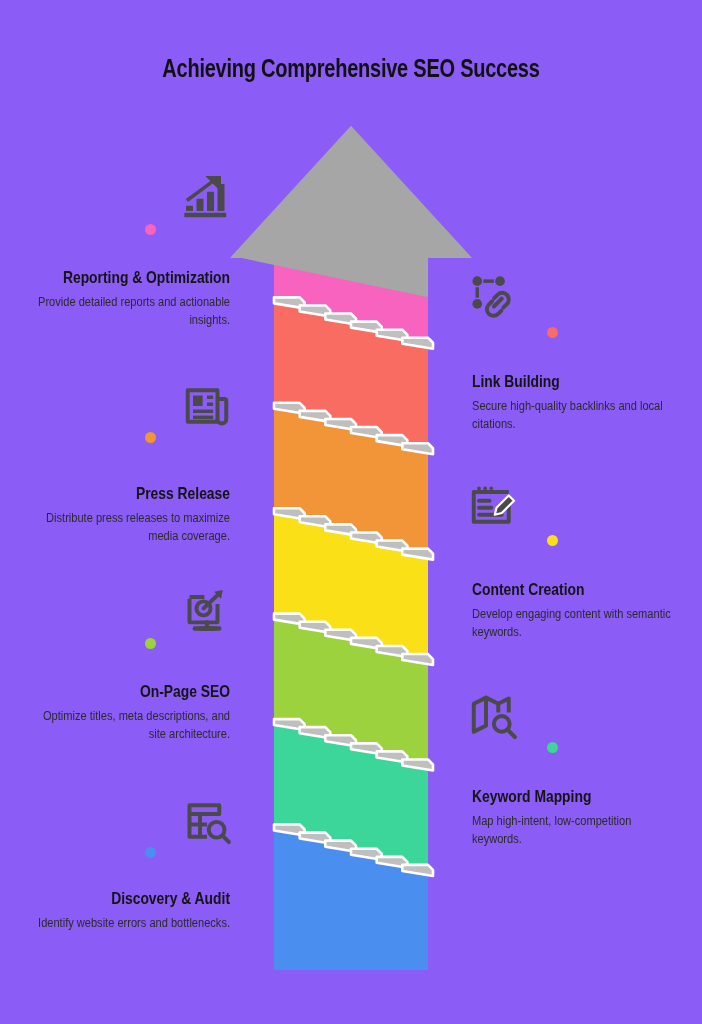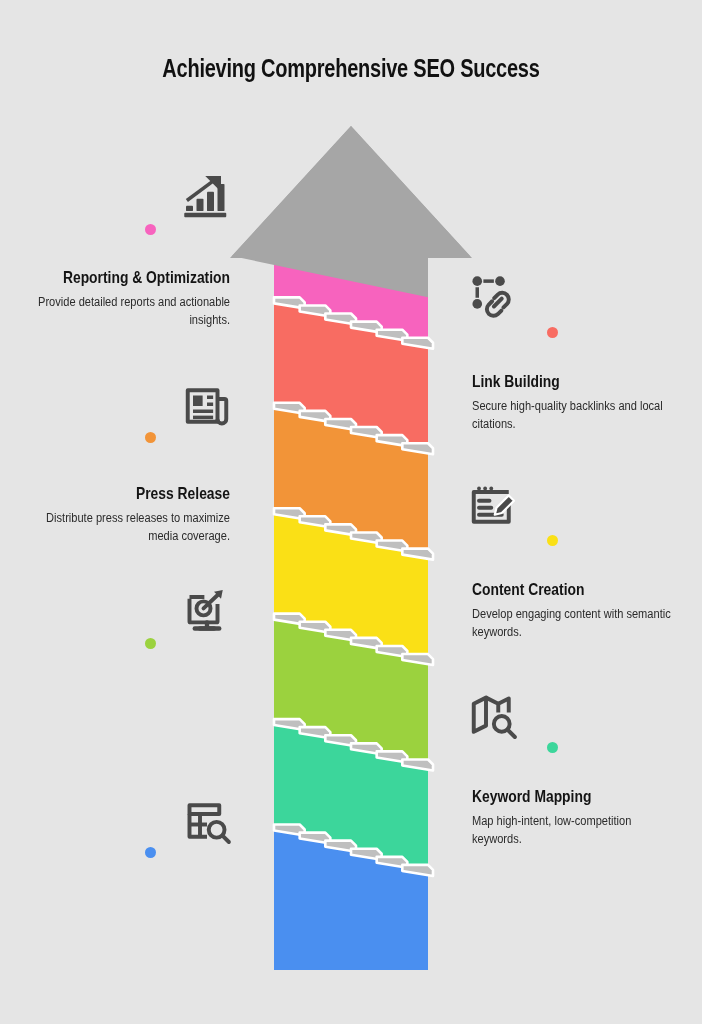--- a/index.html
+++ b/index.html
@@ -2,21 +2,21 @@
 <html><head>
 <meta charset="utf-8">
 <style>
   * { margin:0; padding:0; box-sizing:border-box; }
   html, body {
     width:702px; height:1024px;
     background:#ffffff;
     font-family:"Liberation Sans", sans-serif;
     overflow:hidden;
   }
-  #page { position:relative; width:702px; height:1024px; background:#e5e5e5; }
+  #page { position:relative; width:702px; height:1024px; background:#8b5cf6; }
 
   
   .title {
     position:absolute; top:54px; left:0; width:702px;
     text-align:center;
     font-family:"Liberation Sans", sans-serif;
     font-weight:bold;
     font-size:25px;
     letter-spacing:-0.3px;
     color:#111111;
@@ -161,32 +161,40 @@
     <svg viewBox="0 0 64 64" fill="none" stroke="#4a4a4a" stroke-width="4.5" stroke-linejoin="round">
       <path d="M12 16 h17 M44 24 v20 a1 1 0 0 1 -1 1 h-30 a1 1 0 0 1 -1 -1 v-26"></path>
       <path d="M24 52 h16 M32 45 v7" stroke-width="5" stroke-linecap="round"></path>
       <path d="M18 52 h28" stroke-width="5" stroke-linecap="round"></path>
       <circle cx="28" cy="29" r="8" stroke-width="4.5"></circle>
       <path d="M28 29 L46 12" stroke-width="4.5" stroke-linecap="round"></path>
       <path d="M40 10 L50 8 L48 18 Z" fill="#4a4a4a" stroke="none"></path>
     </svg>
   </div>
   <div class="dot" style="left:145px; top:638px; background:#9BD23E;"></div>
+  <div class="block left-block" style="left:0px; top:682px;">
+    <div class="hd">On-Page SEO</div>
+    <div class="bd">Optimize titles, meta descriptions, and site architecture.</div>
+  </div>
 
   <div class="icon" style="left:179px; top:793px;">
     <svg viewBox="0 0 64 64" fill="none" stroke="#4a4a4a" stroke-width="4.5" stroke-linejoin="round">
       <path d="M12 14 h34 v10 h-34 z"></path>
       <path d="M12 24 v26 h20"></path>
       <path d="M12 36 h20"></path>
       <path d="M24 24 v26"></path>
       <circle cx="43" cy="42" r="9"></circle>
       <path d="M50 49 L57 56" stroke-linecap="round"></path>
     </svg>
   </div>
   <div class="dot" style="left:145px; top:847px; background:#4A8FF0;"></div>
+  <div class="block left-block" style="left:0px; top:889px;">
+    <div class="hd">Discovery &amp; Audit</div>
+    <div class="bd">Identify website errors and bottlenecks.</div>
+  </div>
 
   <div class="icon" style="left:465px; top:268px;">
     <svg viewBox="0 0 64 64" fill="none" stroke="#4a4a4a" stroke-width="4.5">
       <circle cx="14" cy="15" r="5.5" fill="#4a4a4a" stroke="none"></circle>
       <circle cx="40" cy="15" r="5.5" fill="#4a4a4a" stroke="none"></circle>
       <circle cx="14" cy="41" r="5.5" fill="#4a4a4a" stroke="none"></circle>
       <path d="M21 15 h12" stroke-width="4"></path>
       <path d="M14 22 v12" stroke-width="4"></path>
       <path d="M31 38 l-4 4 a7.5 7.5 0 0 0 10.6 10.6 l4 -4" stroke-linecap="round"></path>
       <path d="M44 45 l4 -4 a7.5 7.5 0 0 0 -10.6 -10.6 l-4 4" stroke-linecap="round"></path>

